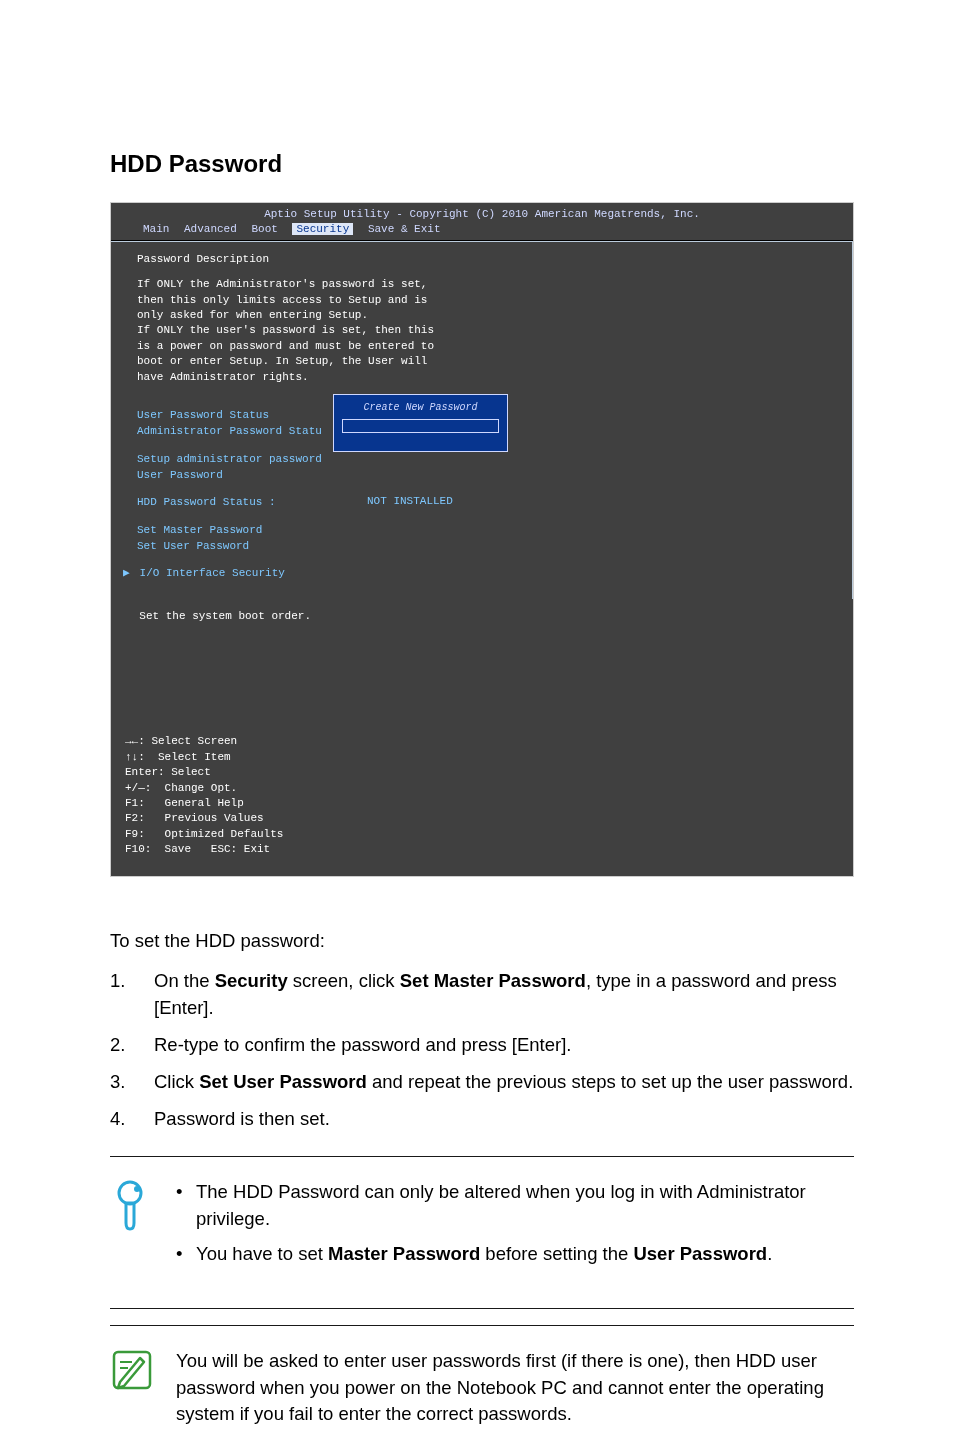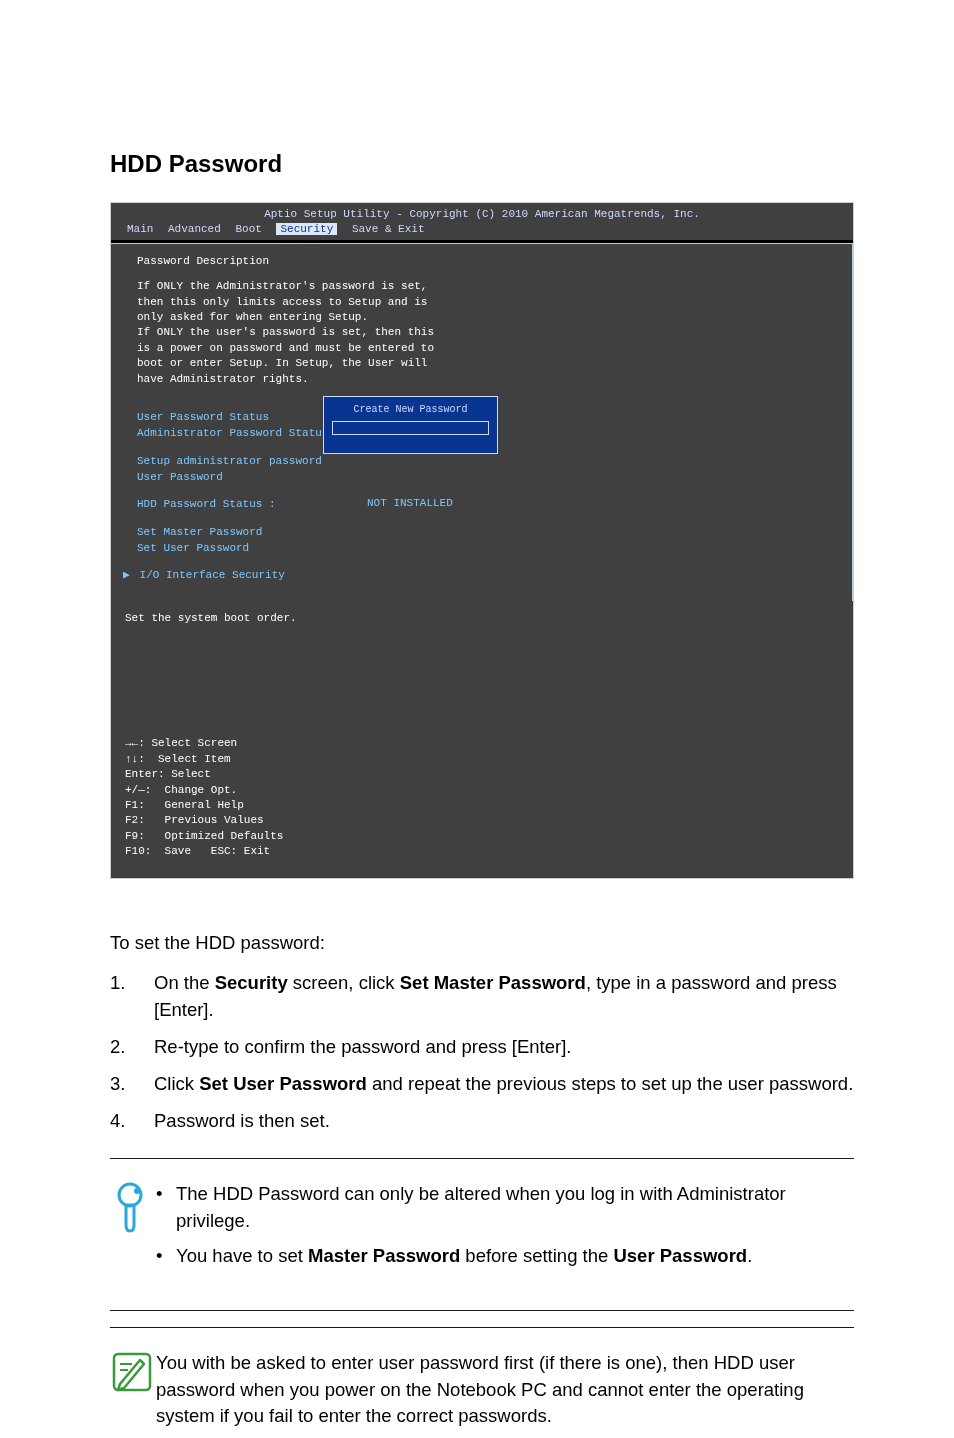--- a/index.html
+++ b/index.html
@@ -25,22 +25,22 @@
     line-height: 1.4;
     margin-bottom: 50px;
     position: relative;
   }
   .bios-top {
     text-align: center;
     padding: 4px 0 0 0;
     color: #cfd8ff;
   }
   .bios-menu {
-    padding: 0 10px 2px 16px;
-    border-bottom: 3px solid #000000;
+    padding: 0 10px 2px 32px;
+    border-bottom: 1px solid #000000;
   }
   .bios-menu span { margin-right: 8px; color: #cfd8ff; }
   .bios-menu .sel {
     background: #dde6f7;
     color: #07358f;
     padding: 0 4px;
   }
   .bios-body {
     display: flex;
     border-top: 1px solid #bcd;
@@ -56,33 +56,34 @@
     width: 210px;
     padding: 10px 10px 18px 14px;
   }
   .bios-left .title { color: #fff; margin-bottom: 10px; }
   .bios-left .desc { color: #fff; margin-bottom: 12px; }
   .blue-line { color: #7ec8ff; margin: 1px 0; }
   .gap { height: 10px; }
   .popup {
     position: absolute;
     top: 152px;
-    left: 212px;
+    left: 222px;
     width: 175px;
     background: #07358f;
     border: 1px solid #cfd8ff;
     color: #cfd8ff;
     font-size: 10px;
     padding: 6px 6px 18px 6px;
+    font-style: italic;
   }
   .popup .ptitle { text-align: center; margin-bottom: 4px; }
   .hdd-row { display: flex; }
   .hdd-row .lbl { width: 230px; }
   .hdd-row .val { color: #7ec8ff; }
-  .right-top { color: #fff; }
+  .right-top { color: #fff; text-align: right; }
   .right-help { color: #fff; margin-top: 110px; }
   .right-help div { white-space: pre; font-family: Liberation Mono, monospace; }
   .bios-bottom {
     background: #07358f;
     text-align: center;
     color: #cfd8ff;
     padding: 3px 0 4px 0;
     border-top: 1px solid #bcd;
   }
   .main-text { font-size: 18.5px; line-height: 1.5; margin-bottom: 14px; margin-top: 44px; }
@@ -97,20 +98,21 @@
   }
   ol.steps > li::before {
     content: counter(step) ".";
     position: absolute;
     left: 0;
     top: 0;
   }
   .callout {
     display: flex;
     align-items: flex-start;
+    gap: 20px;
     margin: 12px 0 18px 0;
     padding: 10px 0 14px 0;
   }
   .callout .icon { flex: 0 0 46px; }
   .callout .body { flex: 1; font-size: 18.5px; line-height: 1.45; }
   .callout .body ul { list-style: none; }
   .callout .body ul li { position: relative; padding-left: 20px; margin-bottom: 8px; }
   .callout .body ul li::before {
     content: "•"; position: absolute; left: 0; top: 0;
   }
@@ -232,20 +234,20 @@
 <hr class="rule">
 <div class="callout note-block">
   <div class="icon">
     <svg width="44" height="44" viewBox="0 0 44 44">
       <rect x="4" y="4" width="36" height="36" rx="4" fill="none" stroke="#3a9a3a" stroke-width="2.5"></rect>
       <path d="M10 34 L30 10 L34 14 L14 38 L8 40 Z" fill="none" stroke="#3a9a3a" stroke-width="2.5" stroke-linejoin="round"></path>
       <line x1="10" y1="14" x2="22" y2="14" stroke="#3a9a3a" stroke-width="2"></line>
       <line x1="10" y1="20" x2="18" y2="20" stroke="#3a9a3a" stroke-width="2"></line>
     </svg>
   </div>
-  <div class="body">You with be asked to enter user password first (if there is one), then HDD user password when you power on the Notebook PC and cannot enter the operating system if you fail to enter the correct passwords.</div>
+  <div class="body">You will be asked to enter user passwords first (if there is one), then HDD user password when you power on the Notebook PC and cannot enter the operating system if you fail to enter the correct passwords.</div>
 </div>
 <hr class="rule">
 
 <div class="footer">
   <span>A-8</span>
   <span>Notebook PC User Manual</span>
 </div>
 
 </body></html>

